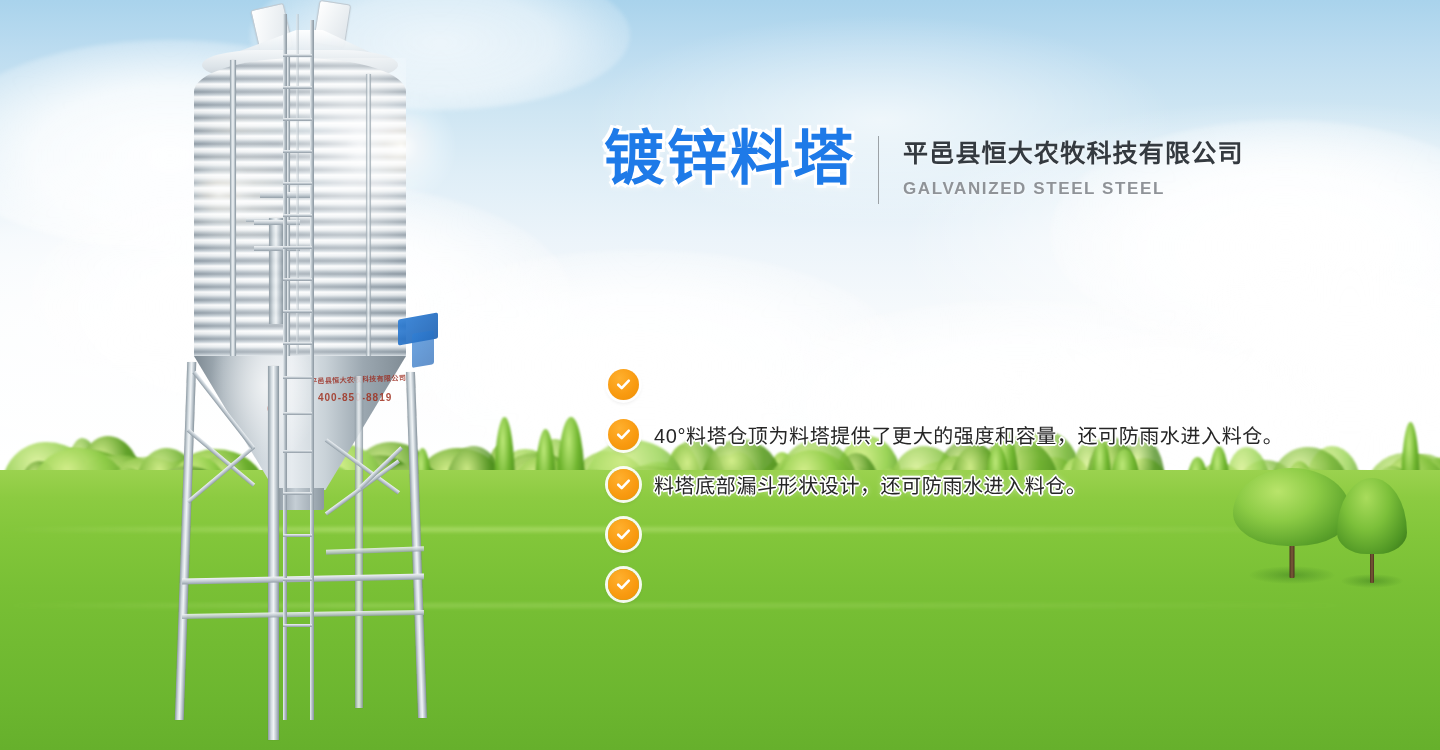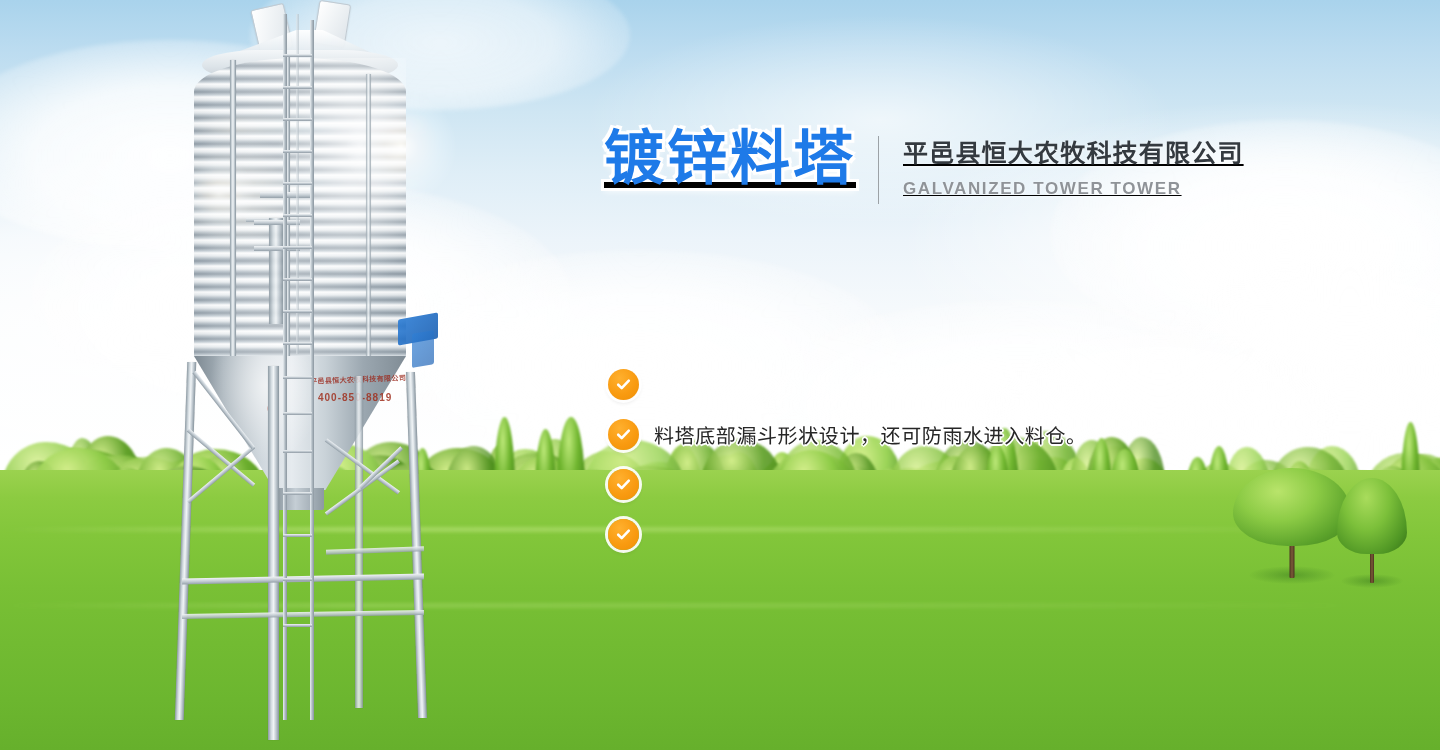--- a/index.html
+++ b/index.html
@@ -253,21 +253,21 @@
     opacity:.92;
     transform:skewY(-10deg);
     border-radius:2px;
   }
 
   
   .content { position:absolute; left:0; top:0; width:1440px; height:750px; }
 
   .headline-row {
     position:absolute; left:604px; top:122px;
-    display:flex; align-items:flex-start;text-decoration:underline;
+    display:flex; align-items:flex-start;
   }
   .headline {
     font-size:60px;
     font-weight:700;
     color:#1e7ae8;
     letter-spacing:3px;
     line-height:74px;
     text-shadow:
       2px 0 0 #fff, -2px 0 0 #fff, 0 2px 0 #fff, 0 -2px 0 #fff,
       2px 2px 0 #fff, -2px 2px 0 #fff, 2px -2px 0 #fff, -2px -2px 0 #fff,
@@ -660,32 +660,40 @@
     <div class="ladder-rung" style="left:133px; top:624px; width:29px;"></div>
   </div>
 
   <div class="content">
 
     <div class="headline-row">
       <div class="headline">镀锌料塔</div>
       <div class="divider"></div>
       <div class="name-col">
         <div class="company">平邑县恒大农牧科技有限公司</div>
-        <div class="subtitle-en">GALVANIZED TOWER TOWER</div>
+        <div class="subtitle-en">GALVANIZED STEEL STEEL</div>
       </div>
     </div>
 
 
     <div class="features" id="feature-list">
         <div class="feature">
           <span class="check">
             <svg width="17" height="17" viewBox="0 0 17 17" aria-hidden="true">
               <path d="M3.2 8.7 L6.7 12.1 L13.8 4.6" fill="none" stroke="#ffffff" stroke-width="2.6" stroke-linecap="round" stroke-linejoin="round"></path>
             </svg>
           </span>
+        </div>
+        <div class="feature">
+          <span class="check">
+            <svg width="17" height="17" viewBox="0 0 17 17" aria-hidden="true">
+              <path d="M3.2 8.7 L6.7 12.1 L13.8 4.6" fill="none" stroke="#ffffff" stroke-width="2.6" stroke-linecap="round" stroke-linejoin="round"></path>
+            </svg>
+          </span>
+          <span class="feature-text">40°料塔仓顶为料塔提供了更大的强度和容量，还可防雨水进入料仓。</span>
         </div>
         <div class="feature">
           <span class="check">
             <svg width="17" height="17" viewBox="0 0 17 17" aria-hidden="true">
               <path d="M3.2 8.7 L6.7 12.1 L13.8 4.6" fill="none" stroke="#ffffff" stroke-width="2.6" stroke-linecap="round" stroke-linejoin="round"></path>
             </svg>
           </span>
           <span class="feature-text">料塔底部漏斗形状设计，还可防雨水进入料仓。</span>
         </div>
         <div class="feature">

